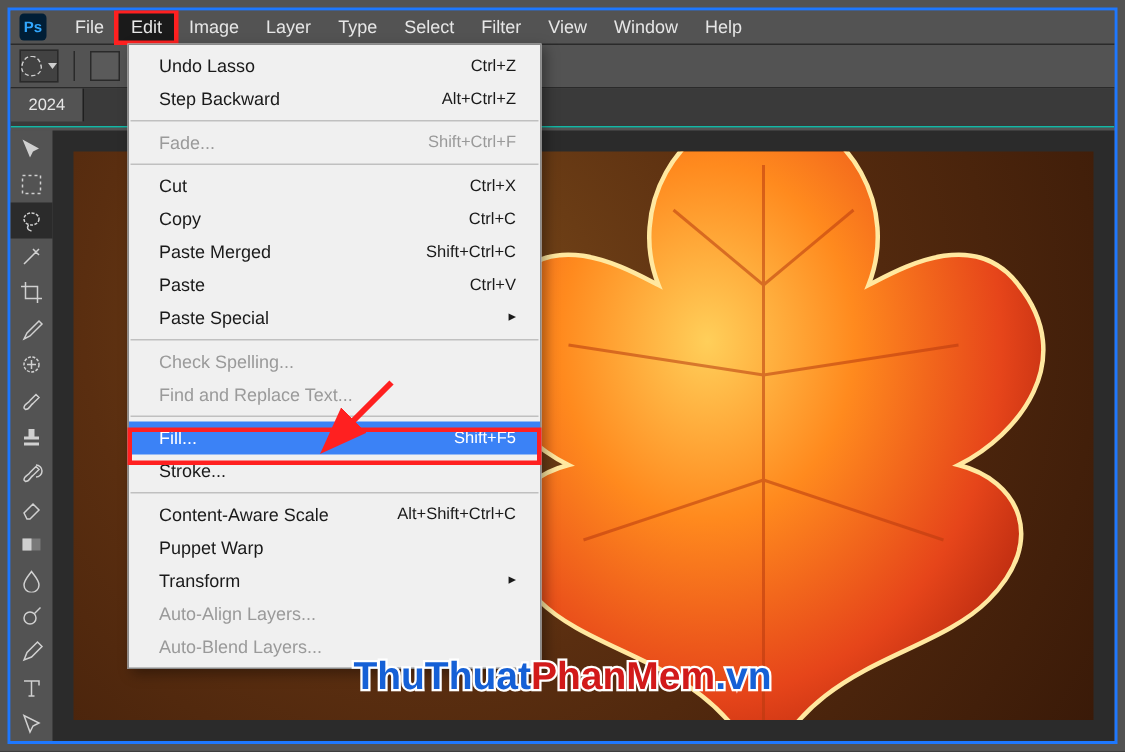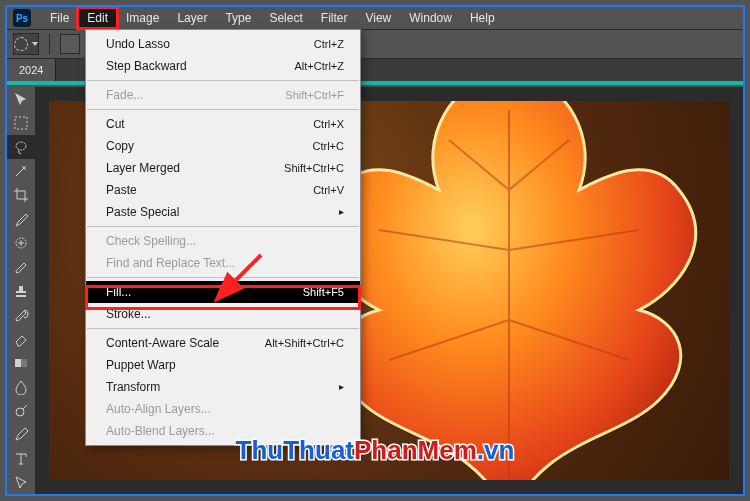--- a/index.html
+++ b/index.html
@@ -16,39 +16,39 @@
   .optbar { display:flex; align-items:center; height:30px; background:#535353; border-top:1px solid #2a2a2a; border-bottom:1px solid #2a2a2a; padding-left:6px; gap:6px; }
   .opt-swatch { width:26px; height:22px; background:#424242; border:1px solid #2a2a2a; display:flex; align-items:center; justify-content:center; }
   .lasso-icon { width:16px; height:14px; border:1.5px dashed #cfcfcf; border-radius:50% 50% 50% 50%/60% 60% 40% 40%; }
   .chev { width:0;height:0;border-left:3px solid transparent;border-right:3px solid transparent;border-top:4px solid #cfcfcf; margin-left:4px;}
   .opt-divider { width:1px; height:20px; background:#2a2a2a; margin:0 4px;}
   .mode-btn { width:20px; height:20px; background:#3b3b3b; border:1px solid #2a2a2a; position:relative;}
   .mode-btn.on { background:#5a5a5a; }
   .refine-btn { margin-left:10px; padding:3px 14px; font-size:11px; color:#e6e6e6; background:linear-gradient(#5a5a5a,#4a4a4a); border:1px solid #2a2a2a; border-radius:3px; }
 
   
-  .tabbar { display:flex; align-items:flex-end; height:26px; background:#3a3a3a; border-bottom:4px solid #14b8a6; }
+  .tabbar { display:flex; align-items:flex-start; height:26px; background:#3a3a3a; border-bottom:1px solid #14b8a6; }
   .doctab { padding:5px 12px; font-size:11px; color:#e6e6e6; background:#535353; border-right:1px solid #1f1f1f; }
 
   
   .tools { position:absolute; left:0; top:80px; width:28px; background:#535353; display:flex; flex-direction:column; }
   .tool { width:28px; height:24px; display:flex; align-items:center; justify-content:center; color:#d0d0d0; font-size:14px; }
   .tool.sel { background:#2b2b2b; }
   .tool svg { width:16px; height:16px; }
 
   
   .canvas-wrap { position:absolute; left:28px; right:0; top:80px; bottom:0; background:#2b2b2b; padding:14px; }
   .canvas { width:100%; height:100%; background:radial-gradient(circle at 35% 30%, #7a4a1a 0%, #5a2e10 45%, #3a1a08 100%); position:relative; overflow:hidden;}
   .leaf { position:absolute; right:-40px; bottom:-60px; width:520px; height:520px; }
 
   
   .dropdown { position:absolute; left:78px; top:22px; width:276px; background:#f0f0f0; border:1px solid #8a8a8a; box-shadow:3px 3px 8px rgba(0,0,0,.35); font-size:12px; color:#1a1a1a; padding:3px 0; z-index:50;}
   .dd-item { display:flex; justify-content:space-between; align-items:center; padding:3px 16px 3px 20px; line-height:16px; }
   .dd-item.disabled { color:#9a9a9a; }
-  .dd-item.hl { background:#000000; color:#fff; }
+  .dd-item.hl { background:#3b82f6; color:#fff; }
   .dd-sep { height:1px; background:#c0c0c0; margin:3px 1px; }
   .dd-sub::after { content:"▸"; font-size:10px; color:inherit; margin-left:6px;}
   .dd-short { color:inherit; font-size:11px; }
   .fill-box { position:absolute; left:78px; top:278px; width:276px; height:25px; border:3px solid #ff2020; z-index:55; pointer-events:none;}
 
   
   .arrow { position:absolute; left:200px; top:242px; width:60px; height:60px; z-index:60; pointer-events:none;}
 
   
   .wm { position:absolute; left:50%; bottom:28px; transform:translateX(-50%); font-size:26px; font-weight:700; z-index:70; white-space:nowrap;
@@ -242,21 +242,21 @@
       <div class="dd-sep"></div>
       <div class="dd-item">
         <span>Cut</span>
         <span class="dd-short">Ctrl+X</span>
       </div>
       <div class="dd-item">
         <span>Copy</span>
         <span class="dd-short">Ctrl+C</span>
       </div>
       <div class="dd-item">
-        <span>Layer Merged</span>
+        <span>Paste Merged</span>
         <span class="dd-short">Shift+Ctrl+C</span>
       </div>
       <div class="dd-item">
         <span>Paste</span>
         <span class="dd-short">Ctrl+V</span>
       </div>
       <div class="dd-item dd-sub">
         <span>Paste Special</span>
       </div>
       <div class="dd-sep"></div>

